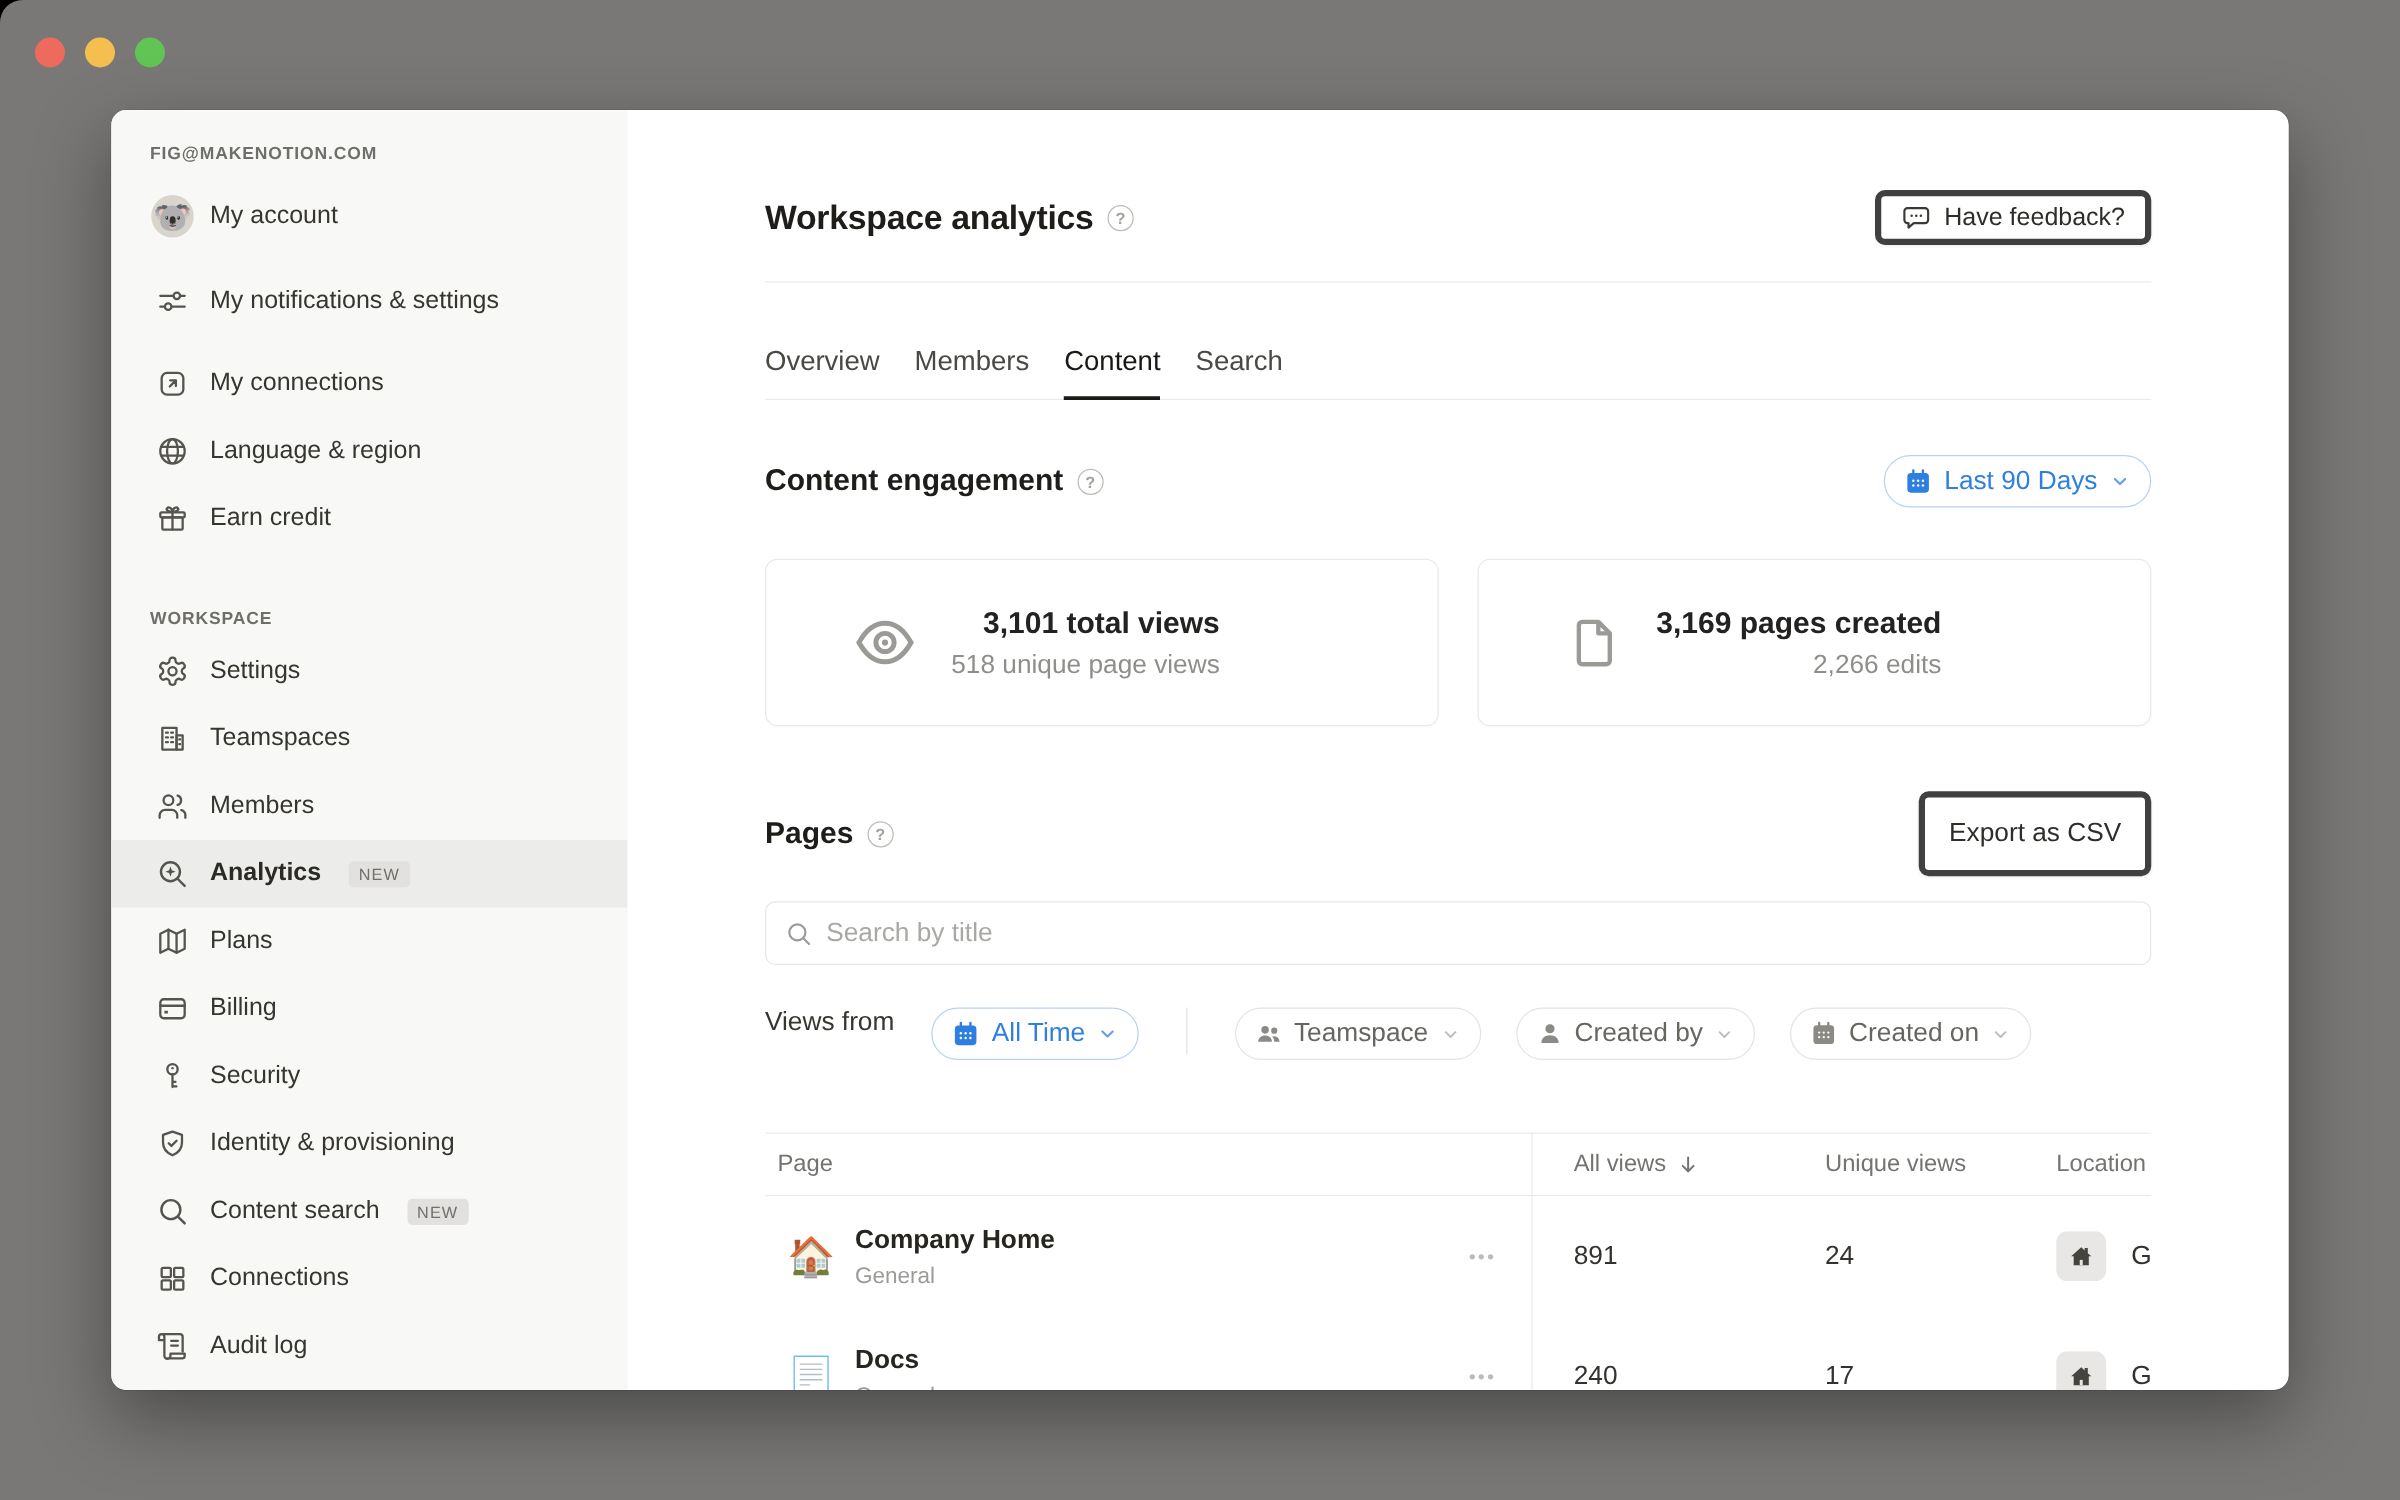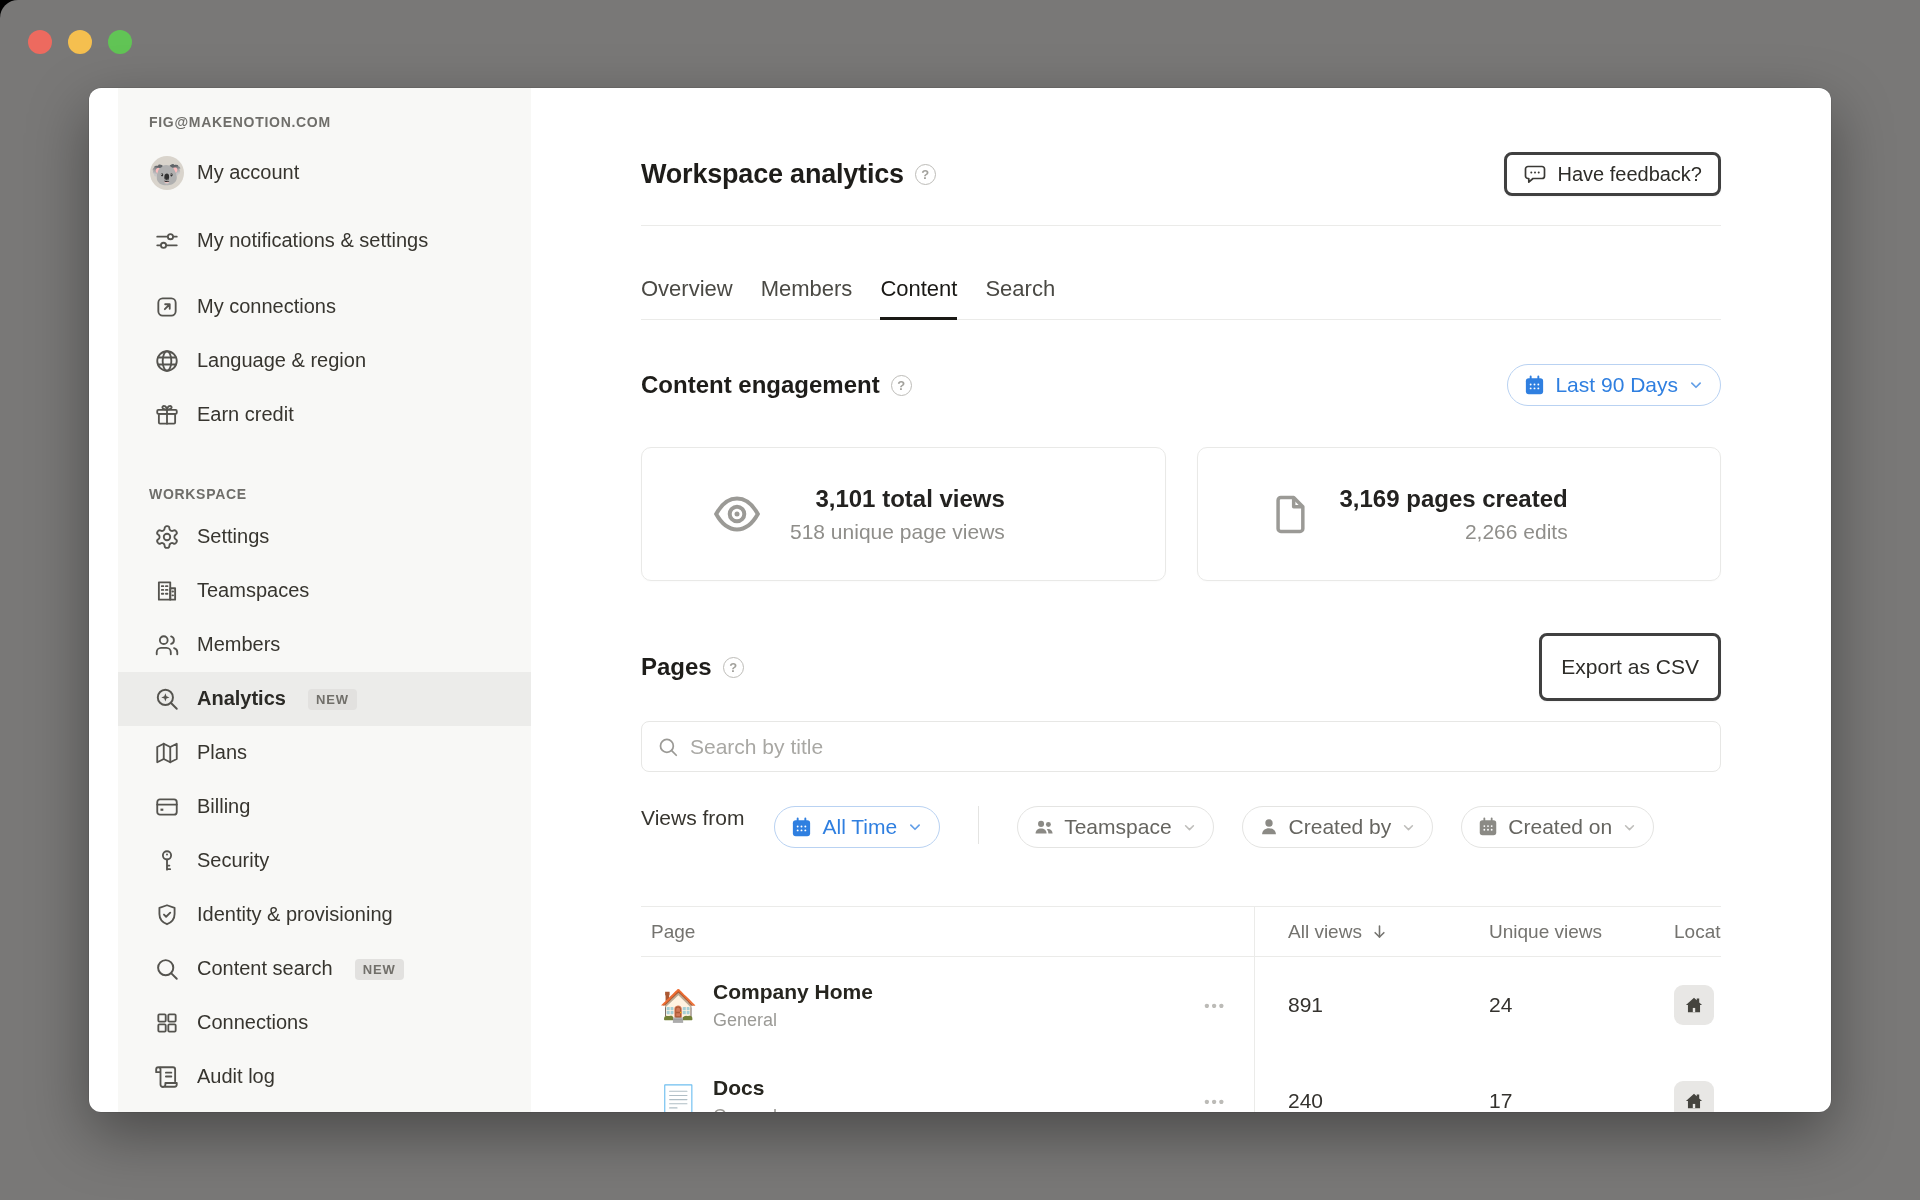--- a/index.html
+++ b/index.html
@@ -7,44 +7,44 @@
   .desktop { position:absolute; inset:0; background:#797877; border-top-left-radius:18px; overflow:hidden; }
   .traffic { position:absolute; left:28px; top:30px; display:flex; gap:16px; }
   .tl { width:24px; height:24px; border-radius:50%; }
   .tl.red{background:#ed6a5f;} .tl.yellow{background:#f5bf4f;} .tl.green{background:#61c455;}
 
   .window { position:absolute; left:89px; top:88px; width:1742px; height:1024px; background:#fff;
             border-radius:12px; overflow:hidden; display:flex;
             box-shadow:0 22px 60px rgba(0,0,0,.38), 0 0 0 .5px rgba(0,0,0,.15); }
 
   
-  .sidebar { width:413px; flex:none; background:#f8f8f6; padding-top:26px; overflow:hidden;margin-left:29px; }
+  .sidebar { width:413px; flex:none; background:#f8f8f6; padding-top:26px; overflow:hidden; }
   .side-email { font-size:14px; font-weight:700; letter-spacing:.7px; color:#6f6e6a; margin:0 0 14px 31px; }
   .sitem { display:flex; align-items:center; min-height:54px; padding-left:31px; gap:12px; cursor:pointer; }
   .sitem.acct { min-height:58px; }
   .sitem.two-line { min-height:78px; }
   .sitem.two-line .slabel { max-width:242px; }
   .sicon { width:36px; display:flex; justify-content:center; align-items:center; flex:none; color:#55544f; }
   .slabel { font-size:20px; color:#37352f; line-height:1.28; }
   .sitem.selected { background:#ececea; }
   .sitem.selected .slabel { font-weight:700; color:#2b2a26; }
-  .badge { font-size:13px; font-weight:700; letter-spacing:.9px; color:#716f6a; background:#e2e1df;
+  .badge { font-size:13px; font-weight:400; letter-spacing:.9px; color:#716f6a; background:#e2e1df;
            border-radius:4px; padding:3px 8px; margin-left:10px; }
   .section-label { font-size:14px; font-weight:700; letter-spacing:.7px; color:#6f6e6a; margin:44px 0 8px 31px; }
   .avatar { width:34px; height:34px; border-radius:50%; background:#d9d4cc; font-size:25px; line-height:36px;
             text-align:center; overflow:hidden; }
 
   
   .main { flex:1; padding:63px 110px 0; min-width:0; }
   .header-row { display:flex; align-items:center; height:46px; }
   .page-title { font-size:27px; font-weight:700; color:#1e1d1a; letter-spacing:-.2px; }
   .help { width:21px; height:21px; border:1.6px solid #bdbcb8; border-radius:50%; color:#a2a19c;
           font-size:13px; font-weight:700; display:inline-flex; align-items:center; justify-content:center;
           margin-left:11px; flex:none; }
-  .btn { display:flex; align-items:center; gap:10px; border:3px solid #404040; border-radius:8px;
+  .btn { display:flex; align-items:center; gap:10px; border:5px solid #404040; border-radius:8px;
          background:#fff; color:#2e2d29; box-shadow:0 1px 2px rgba(0,0,0,.05); cursor:pointer; }
   .feedback-btn { margin-left:auto; height:44px; padding:0 16px; font-size:20px; font-weight:500; }
   .divider { height:1px; background:#ebebe9; margin-top:28px; }
 
   .tabs { display:flex; gap:28px; padding-top:50px; border-bottom:1px solid #ebebe9; }
   .tab { font-size:22px; color:#4a4944; padding-bottom:15px; border-bottom:3px solid transparent;
          margin-bottom:-1px; cursor:pointer; }
   .tab.selected { color:#191815; font-weight:500; border-bottom-color:#1a1915; }
 
   .sec-row { display:flex; align-items:center; margin-top:44px; height:42px; }

